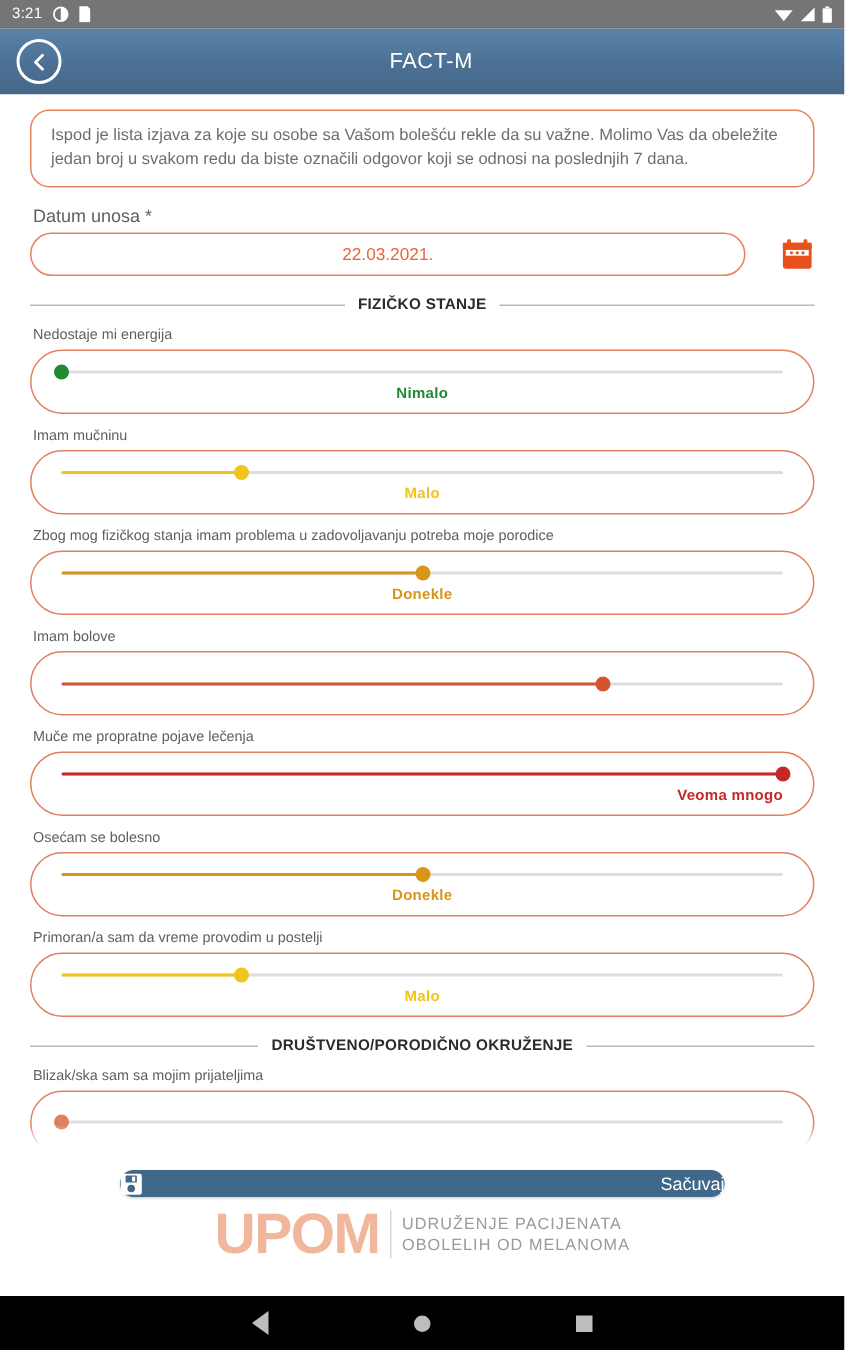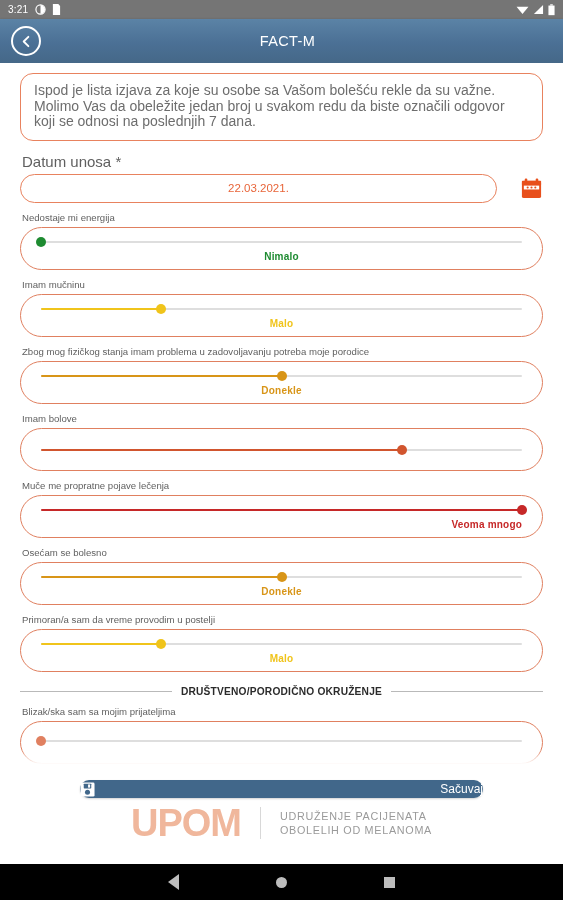--- a/index.html
+++ b/index.html
@@ -47,26 +47,26 @@
     position: absolute; top: 63px; left: 0; right: 0; bottom: 136px;
     overflow: hidden; background: #fff; padding: 0 20px;
   }
 
   .info-box {
     margin-top: 10px;
     border: 1px solid #e8825e;
     border-radius: 13px;
     padding: 9px 13px 10px 13px;
     color: #6d6d6d;
-    font-size: 14px;
+    font-size: 11px;
     line-height: 15.5px;
   }
 
   .field-label {
-    font-size: 15px; color: #5f5f5f;
+    font-size: 12px; color: #5f5f5f;
     margin: 12px 0 4px 2px;
   }
 
   .date-row { display: flex; align-items: center; gap: 23px; }
   .date-input {
     flex: 1; height: 29px;
     border: 1px solid #e8825e; border-radius: 15px;
     display: flex; align-items: center; justify-content: center;
     color: #e8653a; font-size: 11.5px; background: #fff;
     cursor: pointer;
@@ -127,21 +127,21 @@
     margin: 16px auto 0 auto; width: 403px; height: 18px;
     background: #41678a; border-radius: 15px;
     display: flex; align-items: center; justify-content: space-between; gap: 10px;
     color: #ffffff; font-size: 12px; cursor: pointer;
     box-shadow: 0 1px 2px rgba(0,0,0,.18);
   }
   .save-icon { width: 15px; height: 15px; }
 
   .brand {
     display: flex; align-items: center; justify-content: center;
-    gap: 19px; margin-top: 3px;
+    gap: 7px; margin-top: 3px;
   }
   .brand-mark { font-size: 38px; font-weight: bold; color: #f0b79c; letter-spacing: -1px; line-height: 44px; position: relative; }
   .brand-divider { width: 1px; height: 32px; background: #d8d8d8; }
   .brand-text { color: #9a9a9a; font-size: 10.8px; line-height: 14px; letter-spacing: .7px; }
 
   
   .navbar {
     position: absolute; bottom: 0; left: 0; right: 0; height: 36px;
     background: #000000; display: flex; align-items: center;
     justify-content: space-around; padding: 0 120px;
@@ -203,20 +203,25 @@
         <rect x="5" y="1.5" width="2.6" height="4" rx="1" fill="#e8501c"></rect>
         <rect x="16.4" y="1.5" width="2.6" height="4" rx="1" fill="#e8501c"></rect>
         <rect x="4" y="9" width="16" height="4" fill="#fff"></rect>
         <circle cx="8" cy="11" r="1.1" fill="#e8501c"></circle>
         <circle cx="12" cy="11" r="1.1" fill="#e8501c"></circle>
         <circle cx="16" cy="11" r="1.1" fill="#e8501c"></circle>
       </svg>
     </div>
 
     <div id="sections-host">
+        <div class="section">
+          <span class="line"></span>
+          <span class="sec-title">FIZIČKO STANJE</span>
+          <span class="line"></span>
+        </div>
         <div class="q-label">Nedostaje mi energija</div>
         <div class="slider-card">
           <div class="slider-rail">
             <div class="rail-bg"></div>
             <div class="rail-fill" style="width: 0%; background: rgb(30, 139, 49);"></div>
             <div class="thumb" style="left: 0%; background: rgb(30, 139, 49);"></div>
           </div>
           <div class="slider-value" style="color: rgb(30, 139, 49);">Nimalo</div>
         </div>
         <div class="q-label">Imam mučninu</div>

